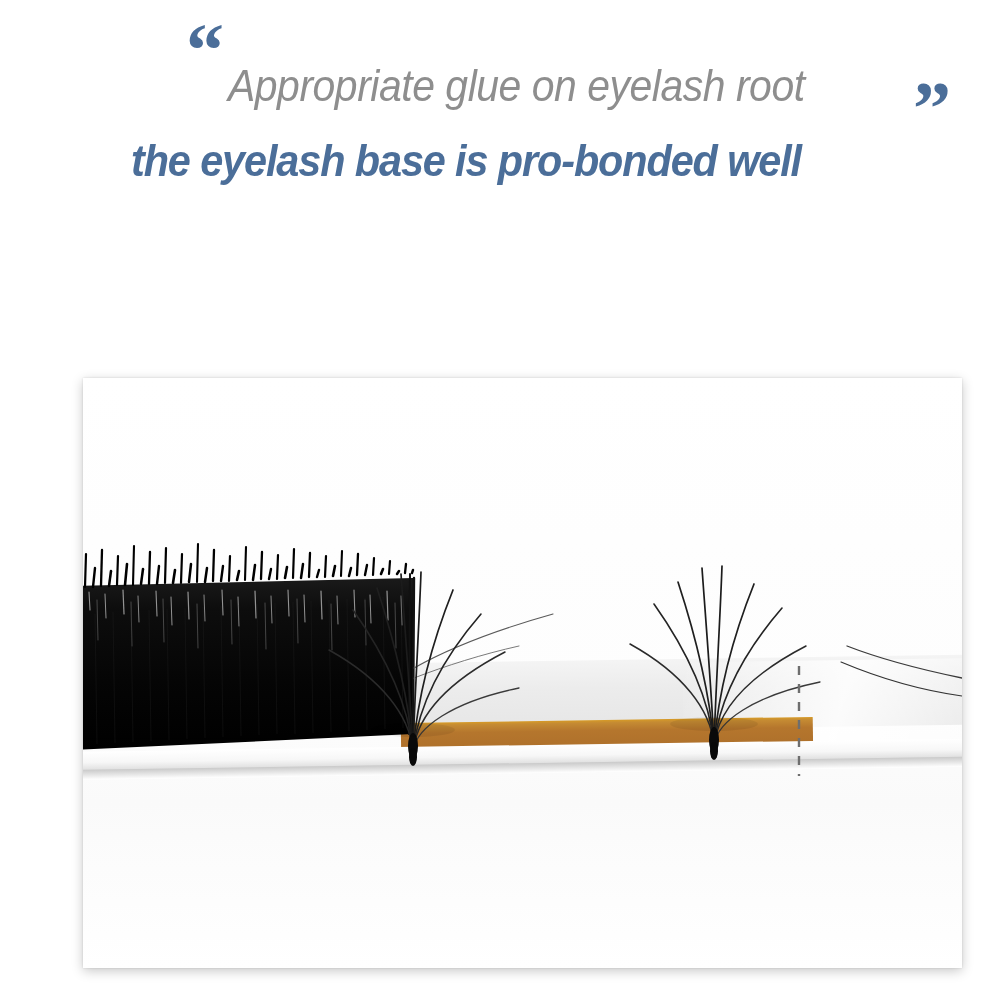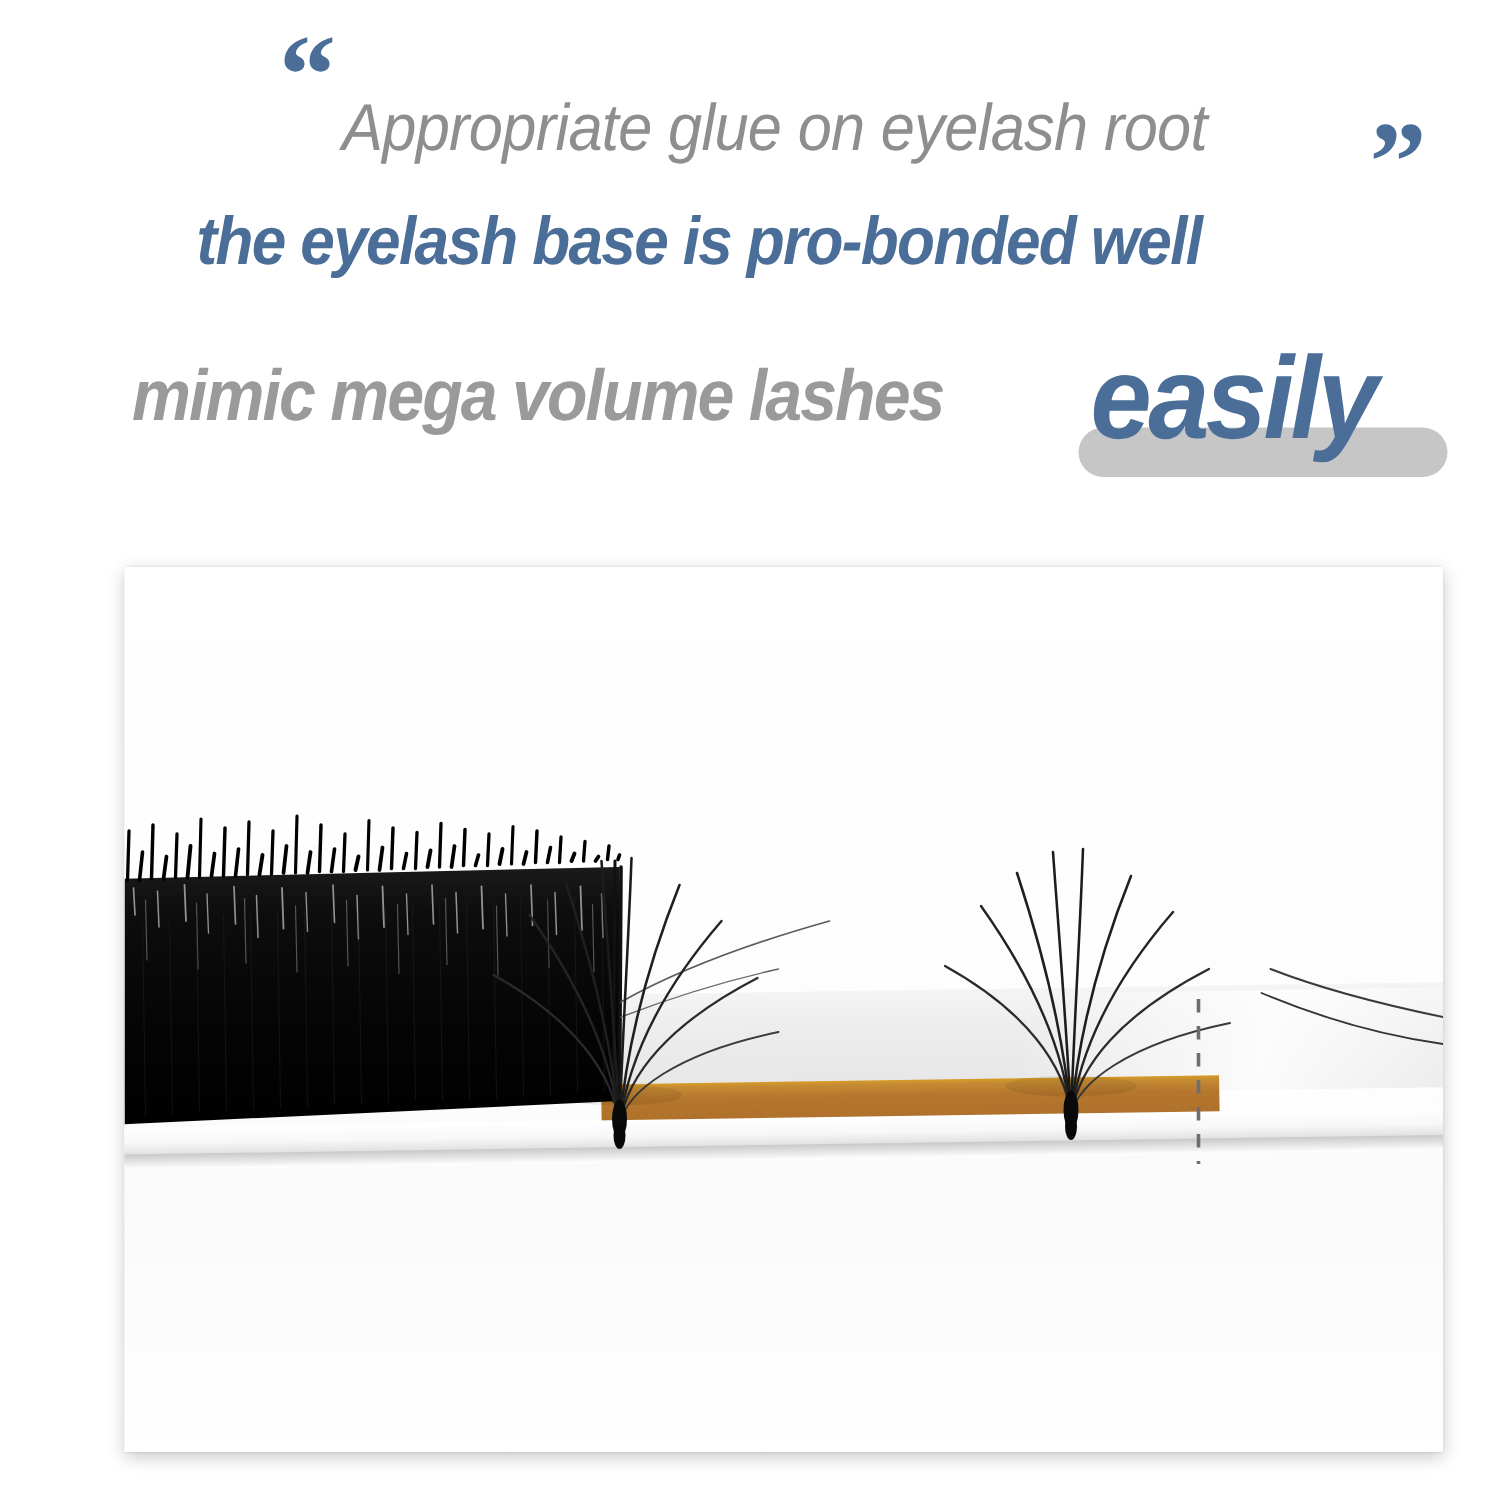--- a/index.html
+++ b/index.html
@@ -238,25 +238,20 @@
 <div class="headline">
 
   <div class="quote-open">“</div>
 
   <div class="line1">Appropriate  glue on eyelash root</div>
 
   <div class="quote-close">”</div>
 
   <div class="line2">the eyelash base is pro-bonded well</div>
 
-  <div class="line3">
-    <div class="pill-highlight"></div>
-    <div class="line3-gray">mimic mega volume lashes</div>
-    <div class="line3-accent">easily</div>
-  </div>
 
 </div>
 
 <div class="photo-card">
   <div class="photo-inner">
 
     <div class="photo-bg"></div>
 
     <div class="tray-top"></div>
     <div class="tray-sheen"></div>

